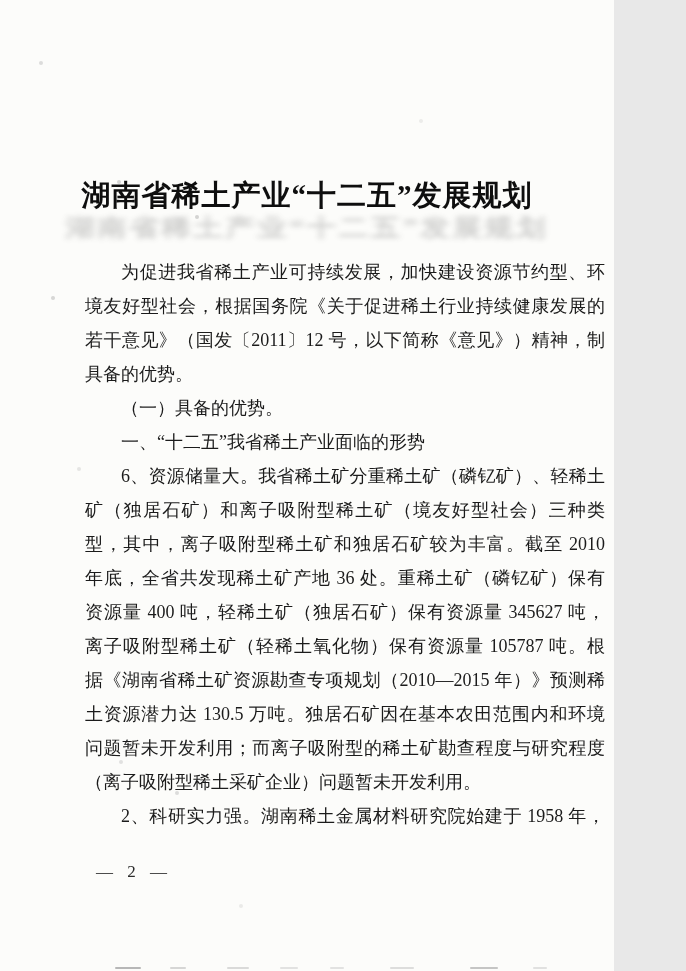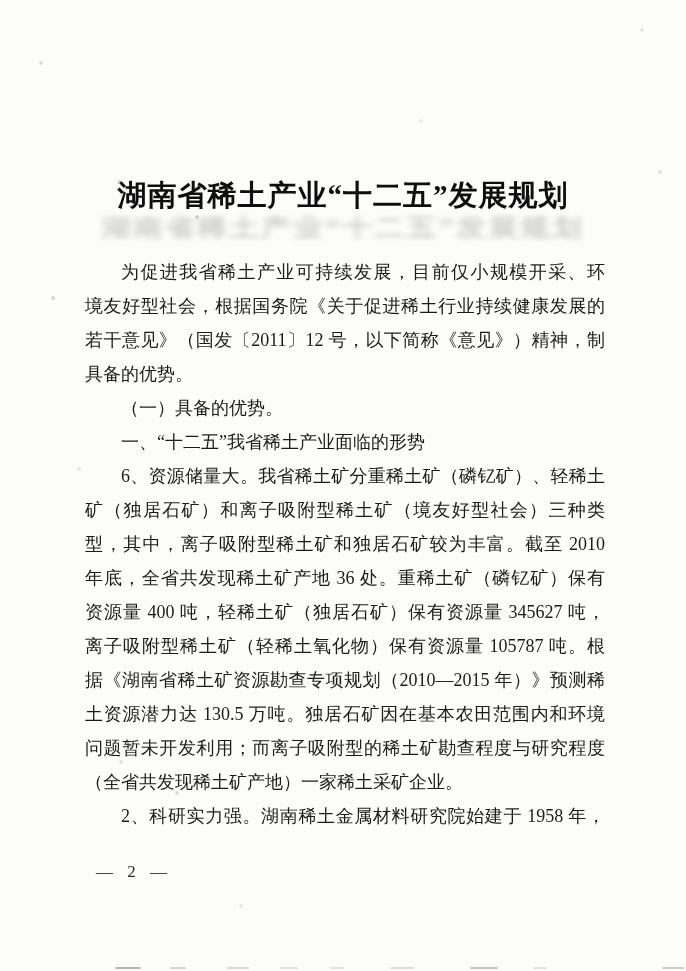--- a/index.html
+++ b/index.html
@@ -2,21 +2,21 @@
 <html><head>
 <meta charset="utf-8">
 <style>
   html, body {
     margin: 0;
     padding: 0;
     background: #e8e8e8;
   }
   .page {
     position: relative;
-    width: 686px;
+    width: 614px;
     height: 971px;
     background: #fcfcfa;
     overflow: hidden;
     font-family: "Liberation Serif", serif;
     color: #1d1d1d;
   }
   
   .doc-title {
     position: absolute;
     top: 176px;
@@ -117,36 +117,36 @@
 </head>
 <body>
 
 <div class="page">
 
   <div class="doc-title-ghost">湖南省稀土产业“十二五”发展规划</div>
 
   <div class="doc-title">湖南省稀土产业“十二五”发展规划</div>
 
   <div class="doc-body">
-      <div class="line indent fill">为促进我省稀土产业可持续发展，目前仅小规模开采、环</div>
+      <div class="line indent fill">为促进我省稀土产业可持续发展，加快建设资源节约型、环</div>
       <div class="line fill">境友好型社会，根据国务院《关于促进稀土行业持续健康发展的</div>
       <div class="line fill">若干意见》（国发〔2011〕12 号，以下简称《意见》）精神，制</div>
       <div class="line">具备的优势。</div>
       <div class="line indent">（一）具备的优势。</div>
       <div class="line indent">一、“十二五”我省稀土产业面临的形势</div>
       <div class="line indent fill">6、资源储量大。我省稀土矿分重稀土矿（磷钇矿）、轻稀土</div>
       <div class="line fill">矿（独居石矿）和离子吸附型稀土矿（境友好型社会）三种类</div>
       <div class="line fill">型，其中，离子吸附型稀土矿和独居石矿较为丰富。截至 2010</div>
       <div class="line fill">年底，全省共发现稀土矿产地 36 处。重稀土矿（磷钇矿）保有</div>
       <div class="line fill">资源量 400 吨，轻稀土矿（独居石矿）保有资源量 345627 吨，</div>
       <div class="line fill">离子吸附型稀土矿（轻稀土氧化物）保有资源量 105787 吨。根</div>
       <div class="line fill">据《湖南省稀土矿资源勘查专项规划（2010—2015 年）》预测稀</div>
       <div class="line fill">土资源潜力达 130.5 万吨。独居石矿因在基本农田范围内和环境</div>
       <div class="line fill">问题暂未开发利用；而离子吸附型的稀土矿勘查程度与研究程度</div>
-      <div class="line">（全省共发现稀土矿产地）一家稀土采矿企业。</div>
+      <div class="line">（离子吸附型稀土采矿企业）问题暂未开发利用。</div>
       <div class="line indent fill">2、科研实力强。湖南稀土金属材料研究院始建于 1958 年，</div>
     </div>
 
   <div class="page-number">— 2 —</div>
 
   <div class="noise"></div>
 
   <div class="scan-dash d1"></div>
   <div class="scan-dash d2"></div>
   <div class="scan-dash d3"></div>

